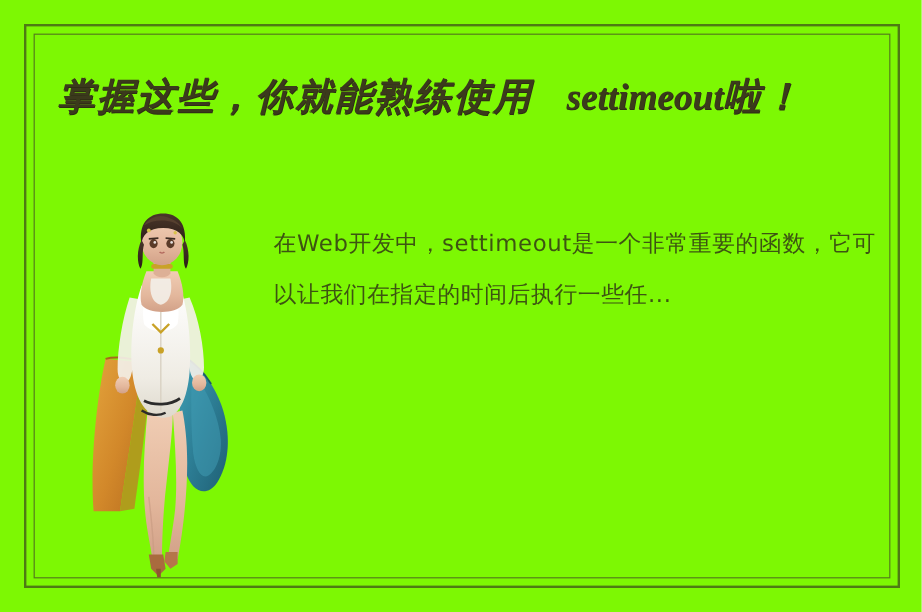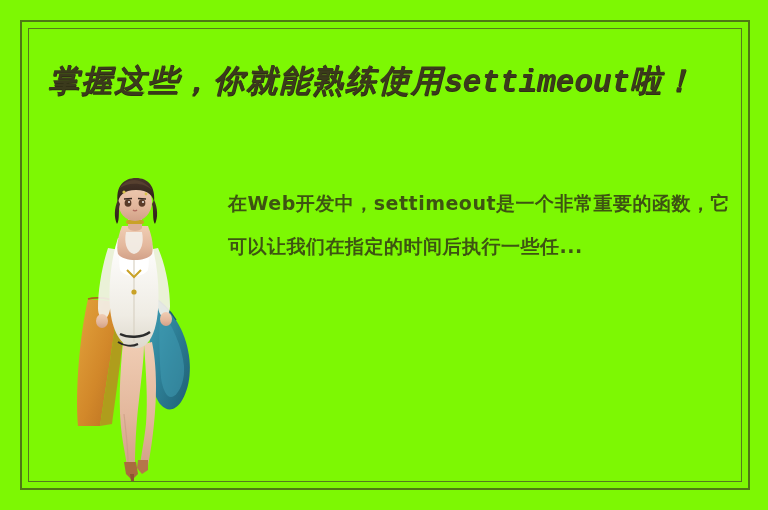--- a/index.html
+++ b/index.html
@@ -55,24 +55,25 @@
     font-style: italic;
     font-size: 31px;
     line-height: 46px;
     letter-spacing: 2px;
     color: #3b3a1c;
     text-shadow: 0.5px 0.5px 0 #2e2e14;
     white-space: pre-wrap;
     word-break: break-word;
   }
   .title .kw {
-    font-family: Liberation Mono, monospace;
+    font-family: Liberation Serif, serif;
     font-style: italic;
     font-weight: bold;
     letter-spacing: 0px;
+    margin-left: 28px;
   }
 
   
   .content {
     position: absolute;
     left: 28px;
     top: 168px;
     width: 714px;
     height: 314px;
   }
@@ -96,21 +97,20 @@
     position: absolute;
     left: 200px;
     top: 14px;
     width: 512px;
     font-family: "DejaVu Sans", "Liberation Sans", sans-serif;
     font-size: 19px;
     line-height: 43px;
     color: #3d5412;
     letter-spacing: 0.5px;
     word-break: break-all;
-    font-weight: bold;
   }
 </style>
 </head>
 <body>
 
 <div class="card">
 
   <div class="frame-outer"></div>
   <div class="frame-inner"></div>
 

